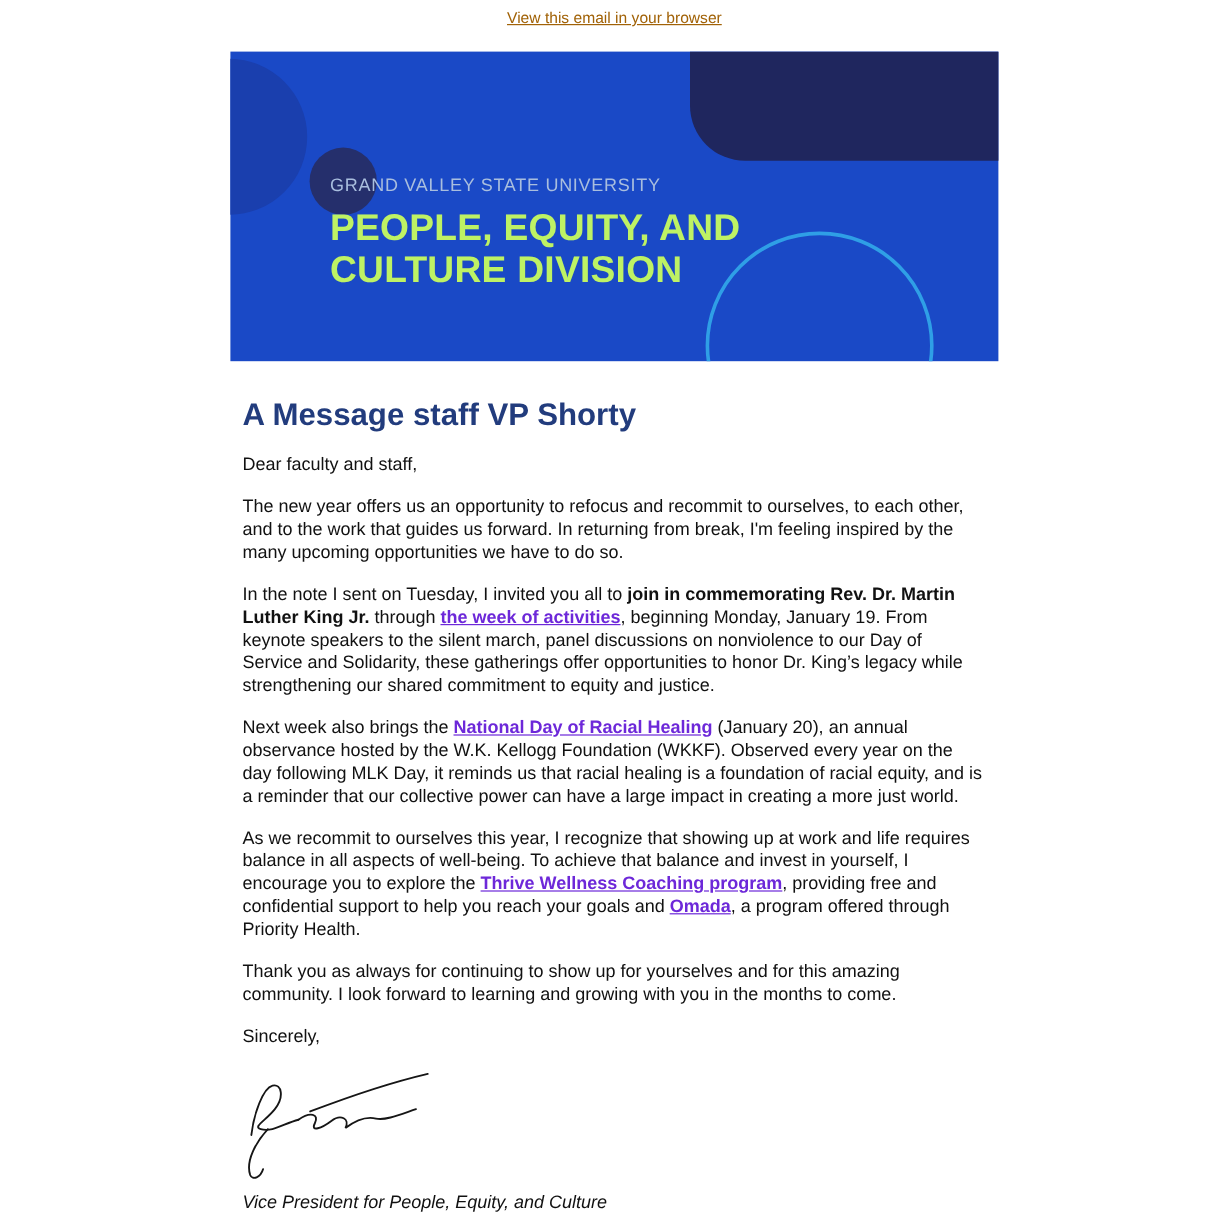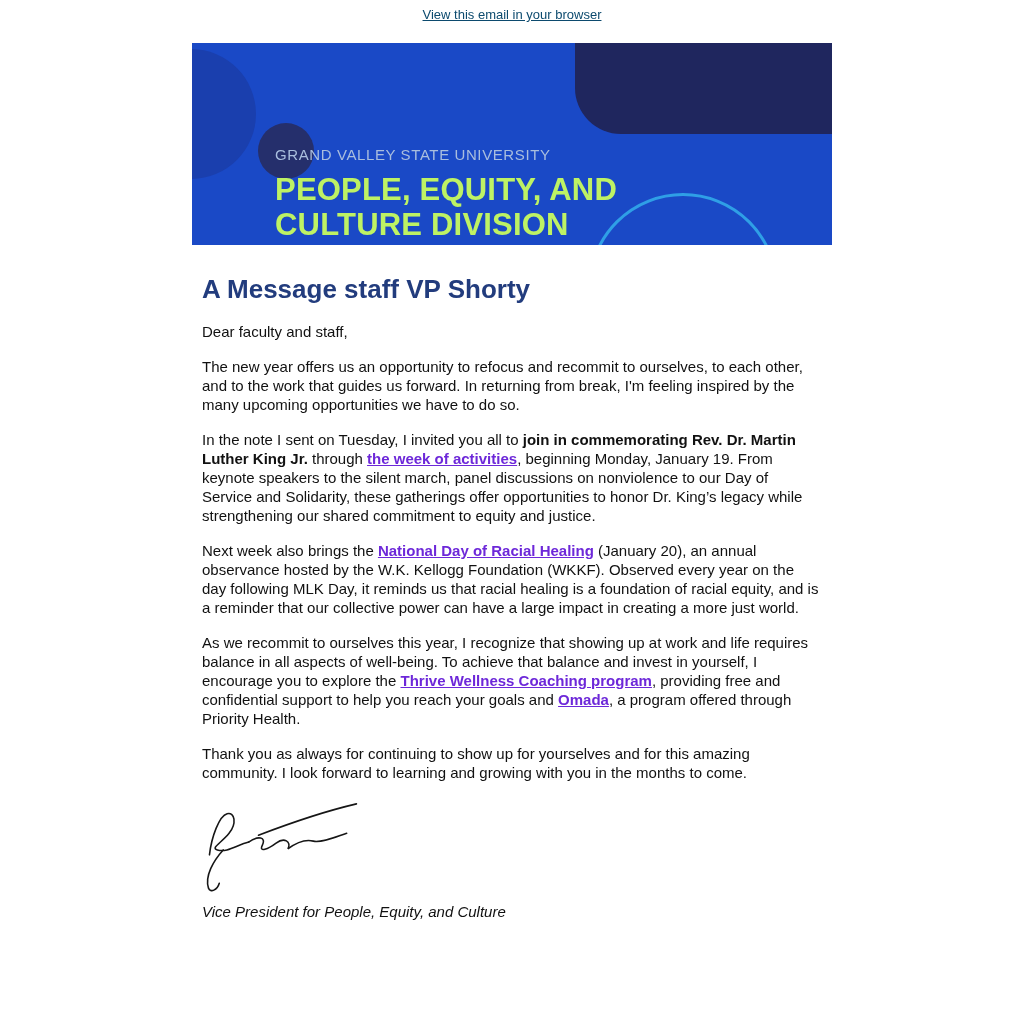--- a/index.html
+++ b/index.html
@@ -3,25 +3,25 @@
 <meta charset="utf-8">
 <style>
   * { margin:0; padding:0; box-sizing:border-box; }
   html, body {
     width:1024px; height:1024px; overflow:hidden;
     background:#ffffff;
     font-family:"Liberation Sans", sans-serif;
     color:#111111;
   }
   .preheader { text-align:center; padding-top:7px; font-size:13px; }
-  .preheader a { color:#0c4a6e; }
+  .preheader a { color:#a16207; }
 
   .email { width:640px; margin:21px auto 0; }
 
-  .banner { position:relative; height:202px; background:#1a49c6; overflow:hidden; }
+  .banner { position:relative; height:258px; background:#1a49c6; overflow:hidden; }
   .shape { position:absolute; }
   .pill { top:0; left:383px; width:300px; height:91px; background:#1f265e; border-radius:0 0 0 46px; }
   .left-circle { top:6px; left:-66px; width:130px; height:130px; border-radius:50%; background:#1a3fae; }
   .small-circle { top:80px; left:66px; width:56px; height:56px; border-radius:50%; background:#252f6c; }
   .ring { top:150px; left:396px; width:190px; height:190px; border-radius:50%; border:3px solid #2f9fe6; background:transparent; }
 
   .banner-text { position:absolute; left:83px; top:103px; }
   .univ { color:#a9bede; font-size:15px; letter-spacing:0.6px; font-weight:400; }
   .division { color:#bef264; font-size:31px; font-weight:700; line-height:35px; margin-top:9px; letter-spacing:0.2px; }
 
@@ -66,20 +66,21 @@
       <p class="para">Dear faculty and staff,</p>
 
       <div id="paragraphs">
           <p class="para"><span>The new year offers us an opportunity to refocus and recommit to ourselves, to each other, and to the work that guides us forward. In returning from break, I'm feeling inspired by the many upcoming opportunities we have to do so.</span></p>
           <p class="para"><span>In the note I sent on Tuesday, I invited you all to </span><span class="bold">join in commemorating Rev. Dr. Martin Luther King Jr.</span><span> through </span><a href="#" class="inline-link bold">the week of activities</a><span>, beginning Monday, January 19. From keynote speakers to the silent march, panel discussions on nonviolence to our Day of Service and Solidarity, these gatherings offer opportunities to honor Dr. King’s legacy while strengthening our shared commitment to equity and justice.</span></p>
           <p class="para"><span>Next week also brings the </span><a href="#" class="inline-link bold">National Day of Racial Healing</a><span> (January 20), an annual observance hosted by the W.K. Kellogg Foundation (WKKF). Observed every year on the day following MLK Day, it reminds us that racial healing is a foundation of racial equity, and is a reminder that our collective power can have a large impact in creating a more just world.</span></p>
           <p class="para"><span>As we recommit to ourselves this year, I recognize that showing up at work and life requires balance in all aspects of well-being. To achieve that balance and invest in yourself, I encourage you to explore the </span><a href="#" class="inline-link bold">Thrive Wellness Coaching program</a><span>, providing free and confidential support to help you reach your goals and </span><a href="#" class="inline-link bold">Omada</a><span>, a program offered through Priority Health.</span></p>
           <p class="para"><span>Thank you as always for continuing to show up for yourselves and for this amazing community. I look forward to learning and growing with you in the months to come.</span></p>
         </div>
 
+      <p class="para">Sincerely,</p>
 
       <div class="signature">
         <svg width="170" height="98" viewBox="0 0 170 100" xmlns="http://www.w3.org/2000/svg" fill="none" stroke="#161616" stroke-width="1.6" stroke-linecap="round">
           <path d="M 162,6 C 132,13 96,25 62,38"></path>
           <path d="M 12,58 C 14,40 22,18 30,16 C 38,14 40,26 32,36 C 24,46 13,51 20,53 C 30,56 40,48 52,45"></path>
           <path d="M 52,45 C 62,38 70,40 66,48 C 62,56 72,52 80,46 C 88,40 96,44 92,52 C 100,46 110,42 118,44 C 126,46 140,40 152,36"></path>
           <path d="M 26,53 C 16,64 7,80 11,92 C 13,97 20,94 22,87"></path>
         </svg>
       </div>
 

